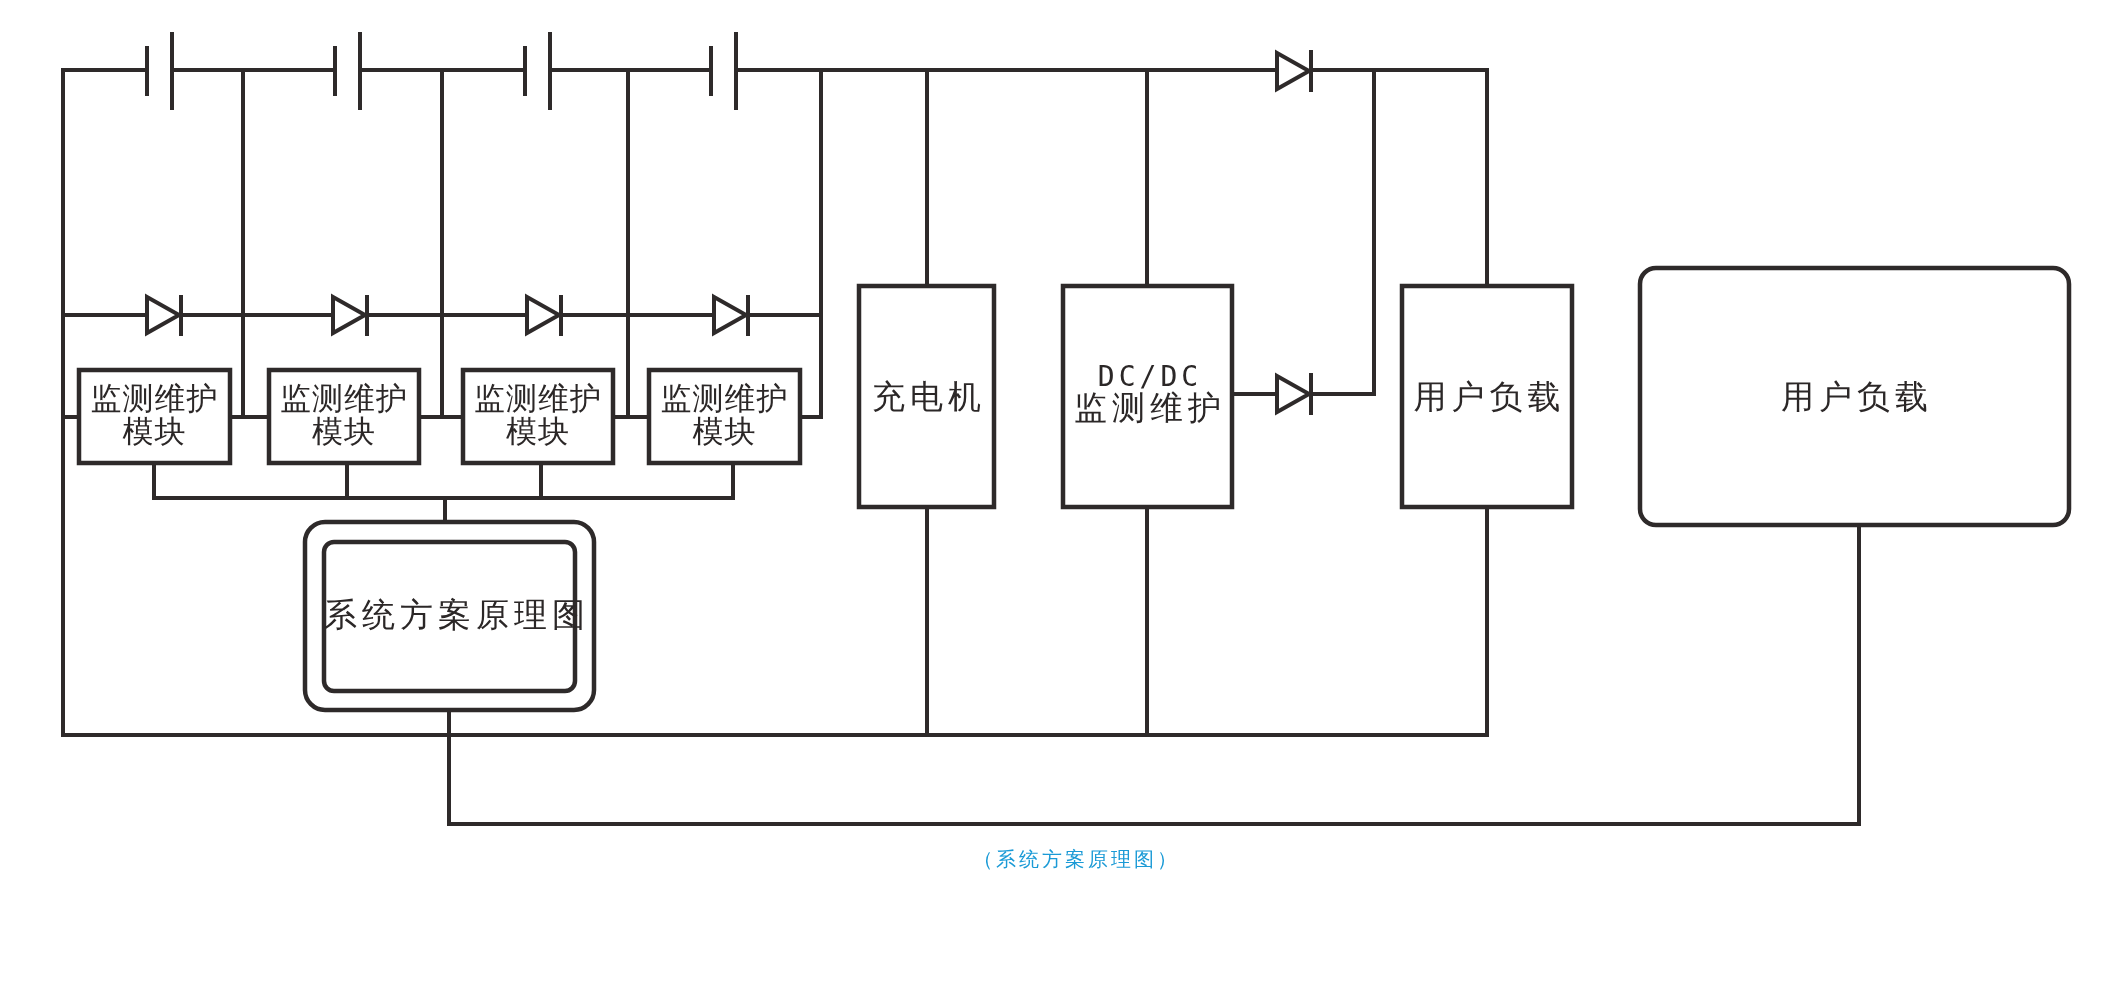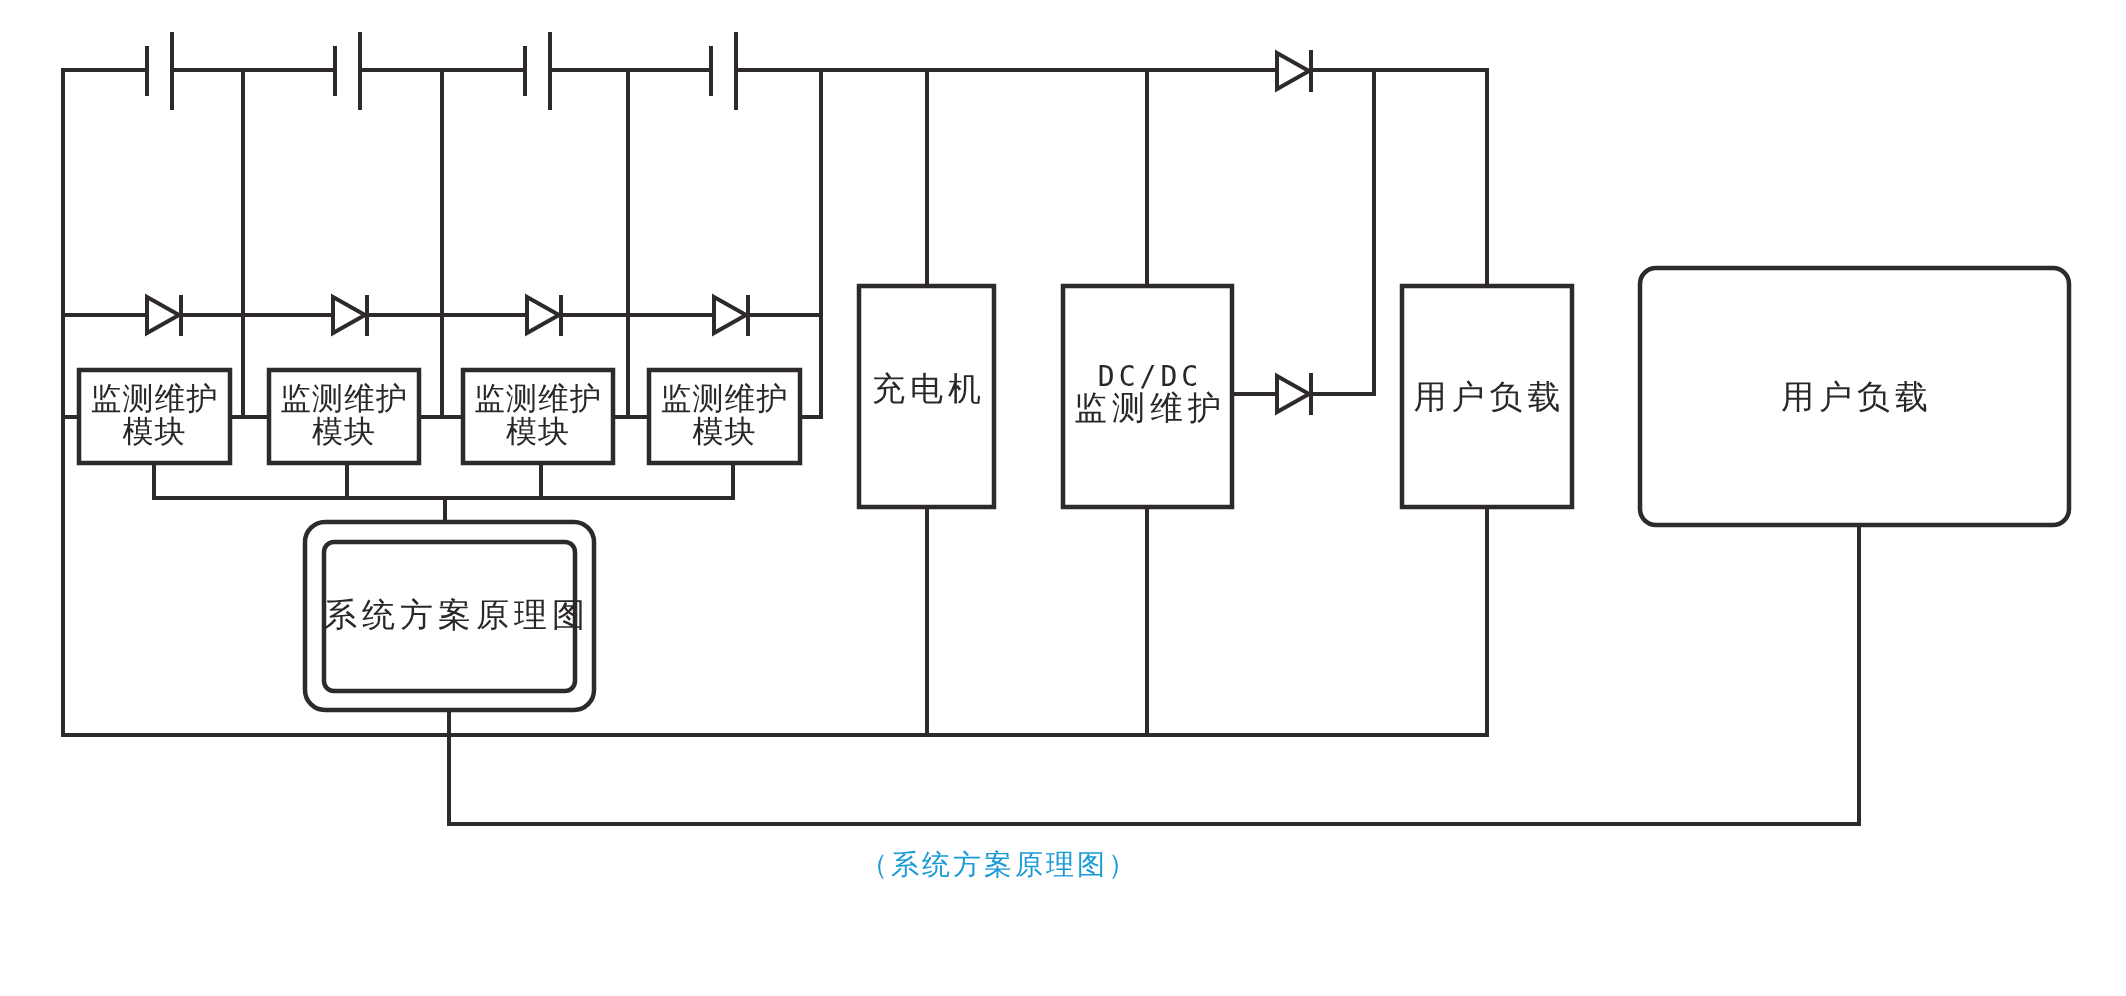--- a/index.html
+++ b/index.html
@@ -4,21 +4,21 @@
 <style>
   html, body { margin:0; padding:0; background:#ffffff; }
   body { width:2126px; height:996px; position:relative; overflow:hidden; font-family:"DejaVu Sans", sans-serif; }
   #diagram { position:absolute; left:0; top:0; width:2126px; height:996px; }
   .wire { stroke:#2e2a2a; stroke-width:4; fill:none; stroke-linecap:square; }
   .box { stroke:#2e2a2a; stroke-width:4.5; fill:#ffffff; }
   .diode { stroke:#2e2a2a; stroke-width:4; fill:#ffffff; stroke-linejoin:miter; }
   .lbl { position:absolute; color:#2b2727; text-align:center; line-height:1.05; white-space:nowrap; font-family:"DejaVu Sans", sans-serif; }
   .lbl-module { font-size:31px; letter-spacing:1px; }
   .lbl-big { font-size:33px; letter-spacing:5px; }
-  .caption { position:absolute; left:860px; top:846px; width:320px; text-align:left; font-size:28px; letter-spacing:3px; color:#1a9ad6; white-space:nowrap; font-family:Liberation Sans, sans-serif; }
+  .caption { position:absolute; left:860px; top:846px; width:320px; text-align:right; font-size:20px; letter-spacing:3px; color:#1a9ad6; white-space:nowrap; font-family:Liberation Sans, sans-serif; }
 </style>
 </head>
 <body>
 
 <div>
 <svg id="diagram" viewBox="0 0 2126 996" xmlns="http://www.w3.org/2000/svg">
 
   <g>
     <line class="wire" x1="63" y1="70" x2="147" y2="70"></line>
     <line class="wire" x1="172" y1="70" x2="335" y2="70"></line>
@@ -145,21 +145,21 @@
 <div class="lbl lbl-module" style="left:465px; top:382px; width:146px;">
   <div>监测维护</div>
   <div>模块</div>
 </div>
 <div class="lbl lbl-module" style="left:651px; top:382px; width:147px;">
   <div>监测维护</div>
   <div>模块</div>
 </div>
 
 <div class="lbl lbl-big" style="left:324px; top:598px; width:256px;">系统方案原理图</div>
-<div class="lbl lbl-big" style="left:859px; top:372px; width:140px;">充电机</div>
+<div class="lbl lbl-big" style="left:859px; top:380px; width:140px;">充电机</div>
 <div class="lbl lbl-big" style="left:1063px; top:362px; width:174px;">
   <div style="font-family:'DejaVu Sans Mono', monospace; font-size:28px; letter-spacing:4px;">DC/DC</div>
   <div>监测维护</div>
 </div>
 <div class="lbl lbl-big" style="left:1402px; top:380px; width:175px;">用户负载</div>
 <div class="lbl lbl-big" style="left:1640px; top:380px; width:434px;">用户负载</div>
 
 <div class="caption">（系统方案原理图）</div>
 </div>
 

